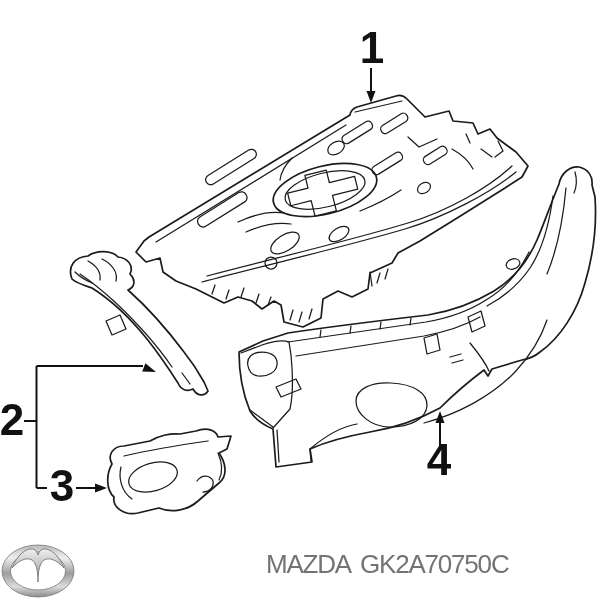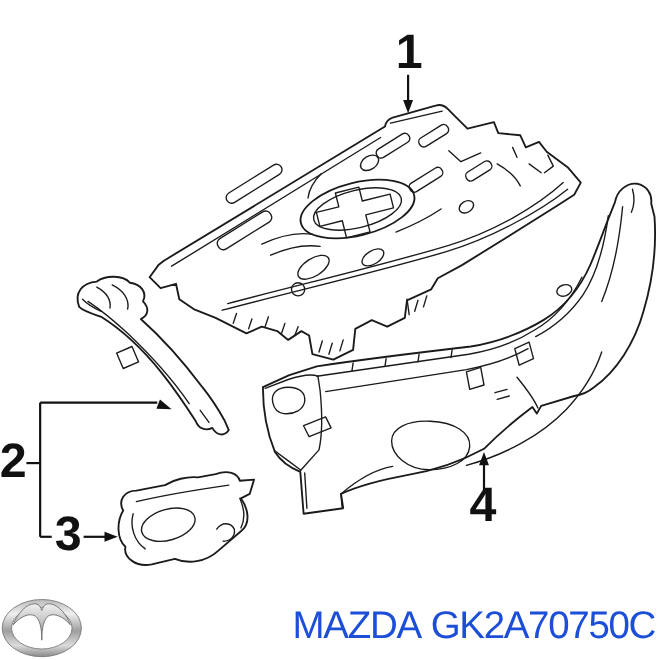--- a/index.html
+++ b/index.html
@@ -5,22 +5,22 @@
   html,body{margin:0;padding:0;background:#fff;}
   .stage{position:relative;width:600px;height:600px;background:#ffffff;overflow:hidden;
          font-family:"Liberation Sans","DejaVu Sans",sans-serif;}
   .stage svg{position:absolute;left:0;top:0;}
   .callout{position:absolute;font-weight:bold;font-size:44px;line-height:1;color:#111;
            text-align:center;width:30px;letter-spacing:0;}
   .c1{left:352px;top:26px;width:40px;}
   .c2{left:-3px;top:398px;}
   .c3{left:47px;top:464px;}
   .c4{left:424px;top:438px;}
-  .footer-text{position:absolute;left:266px;top:551px;font-size:35px;line-height:1;
-               letter-spacing:-1.2px;color:#1d4ed8;white-space:nowrap;}
+  .footer-text{position:absolute;left:266px;top:551px;font-size:26px;line-height:1;
+               letter-spacing:-1.2px;color:#737373;white-space:nowrap;}
   .footer-text .pn{margin-left:9px;}
   path,rect,ellipse,circle,line,polyline{vector-effect:non-scaling-stroke;}
   .ln{fill:none;stroke:#1b1b1b;stroke-width:1.7;stroke-linejoin:round;stroke-linecap:round;}
   .ln2{fill:none;stroke:#1b1b1b;stroke-width:1.25;stroke-linejoin:round;stroke-linecap:round;}
   .callout-line{fill:none;stroke:#111;stroke-width:2;}
   .callout-head{fill:#111;stroke:none;}
 </style>
 </head>
 <body>
 

